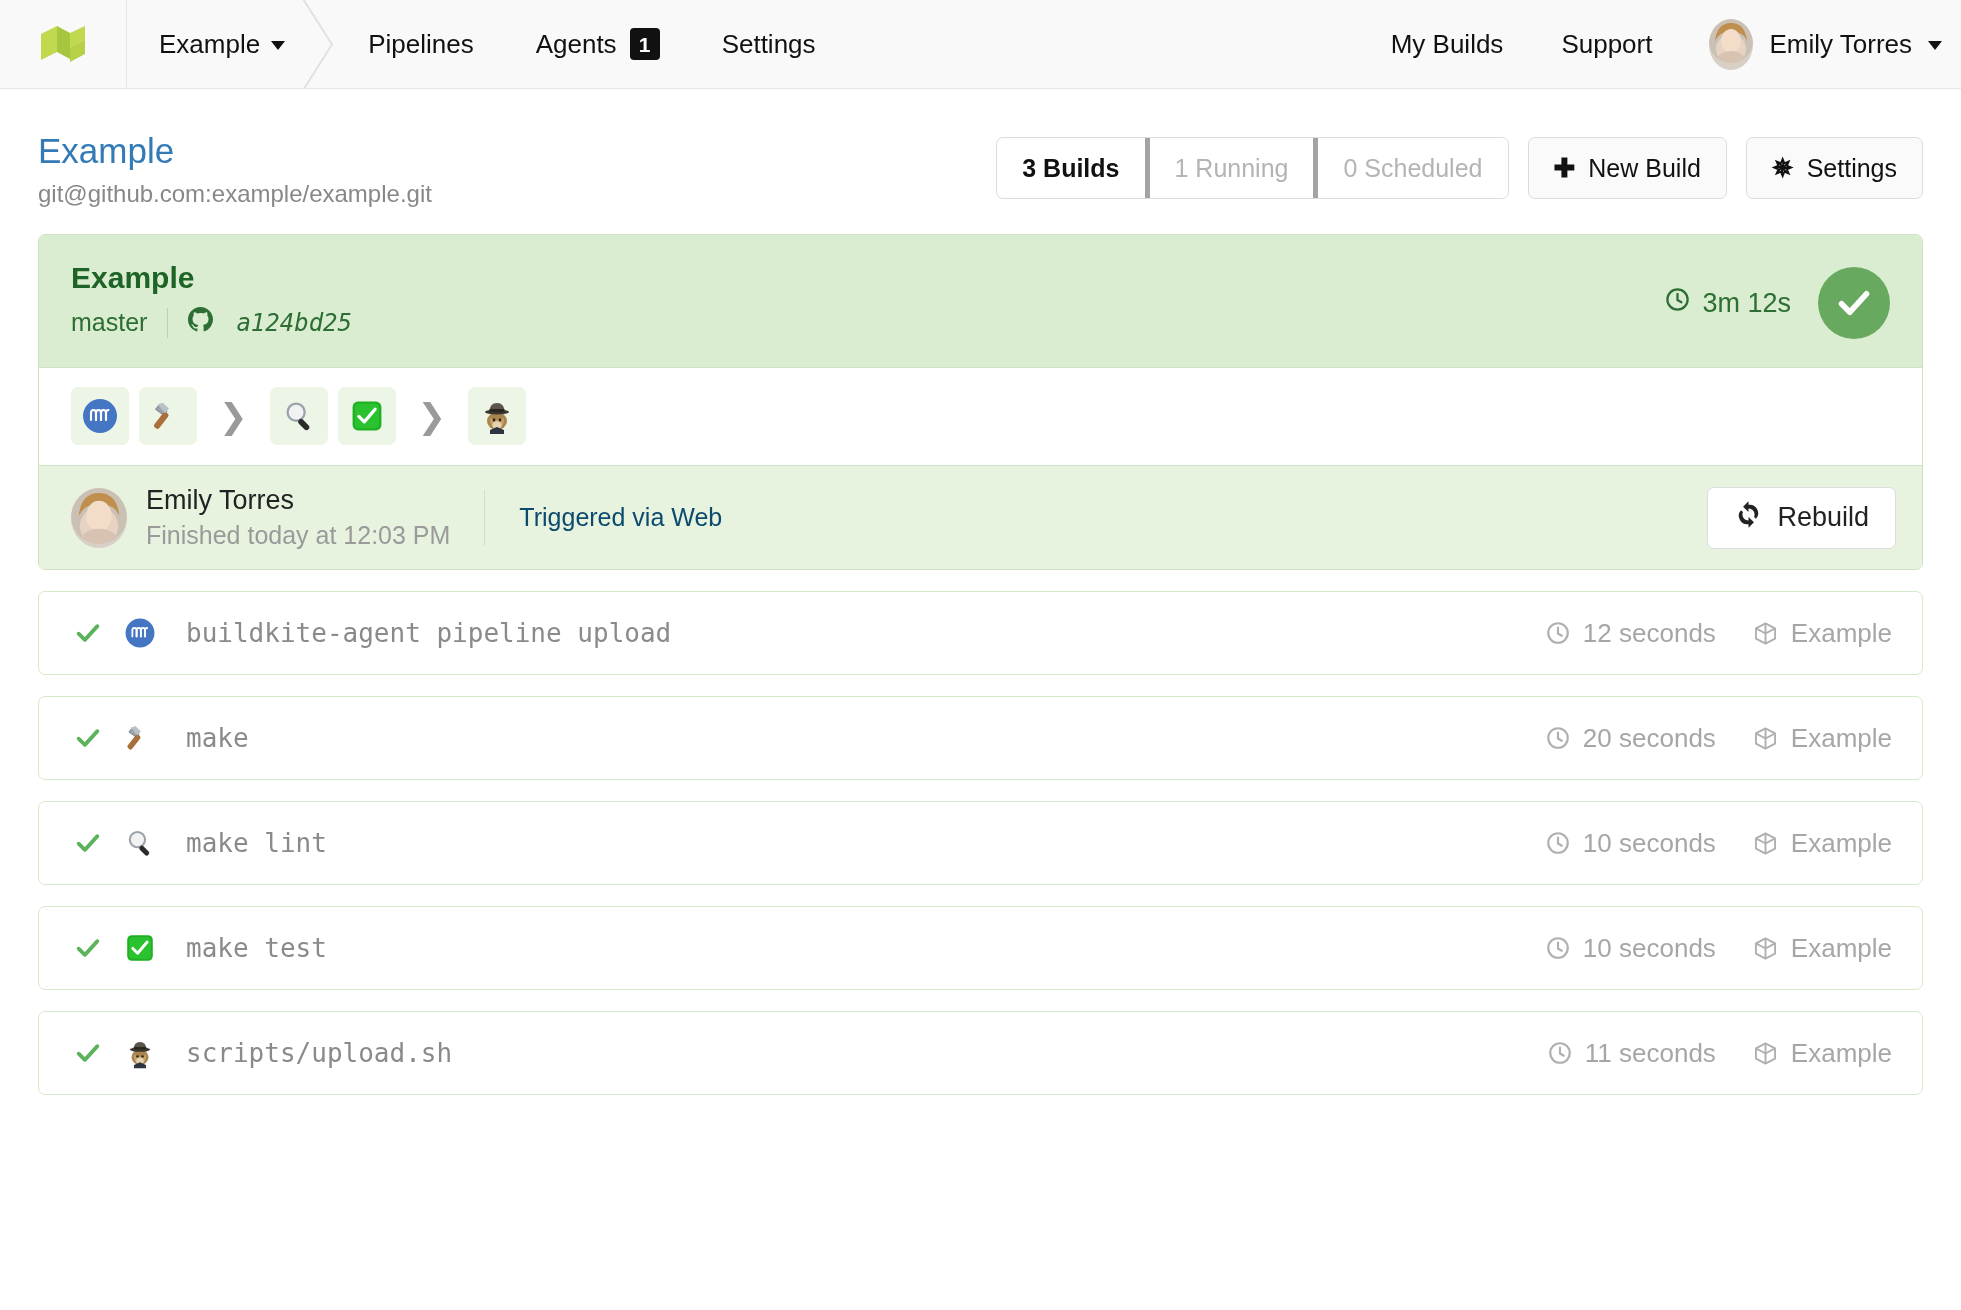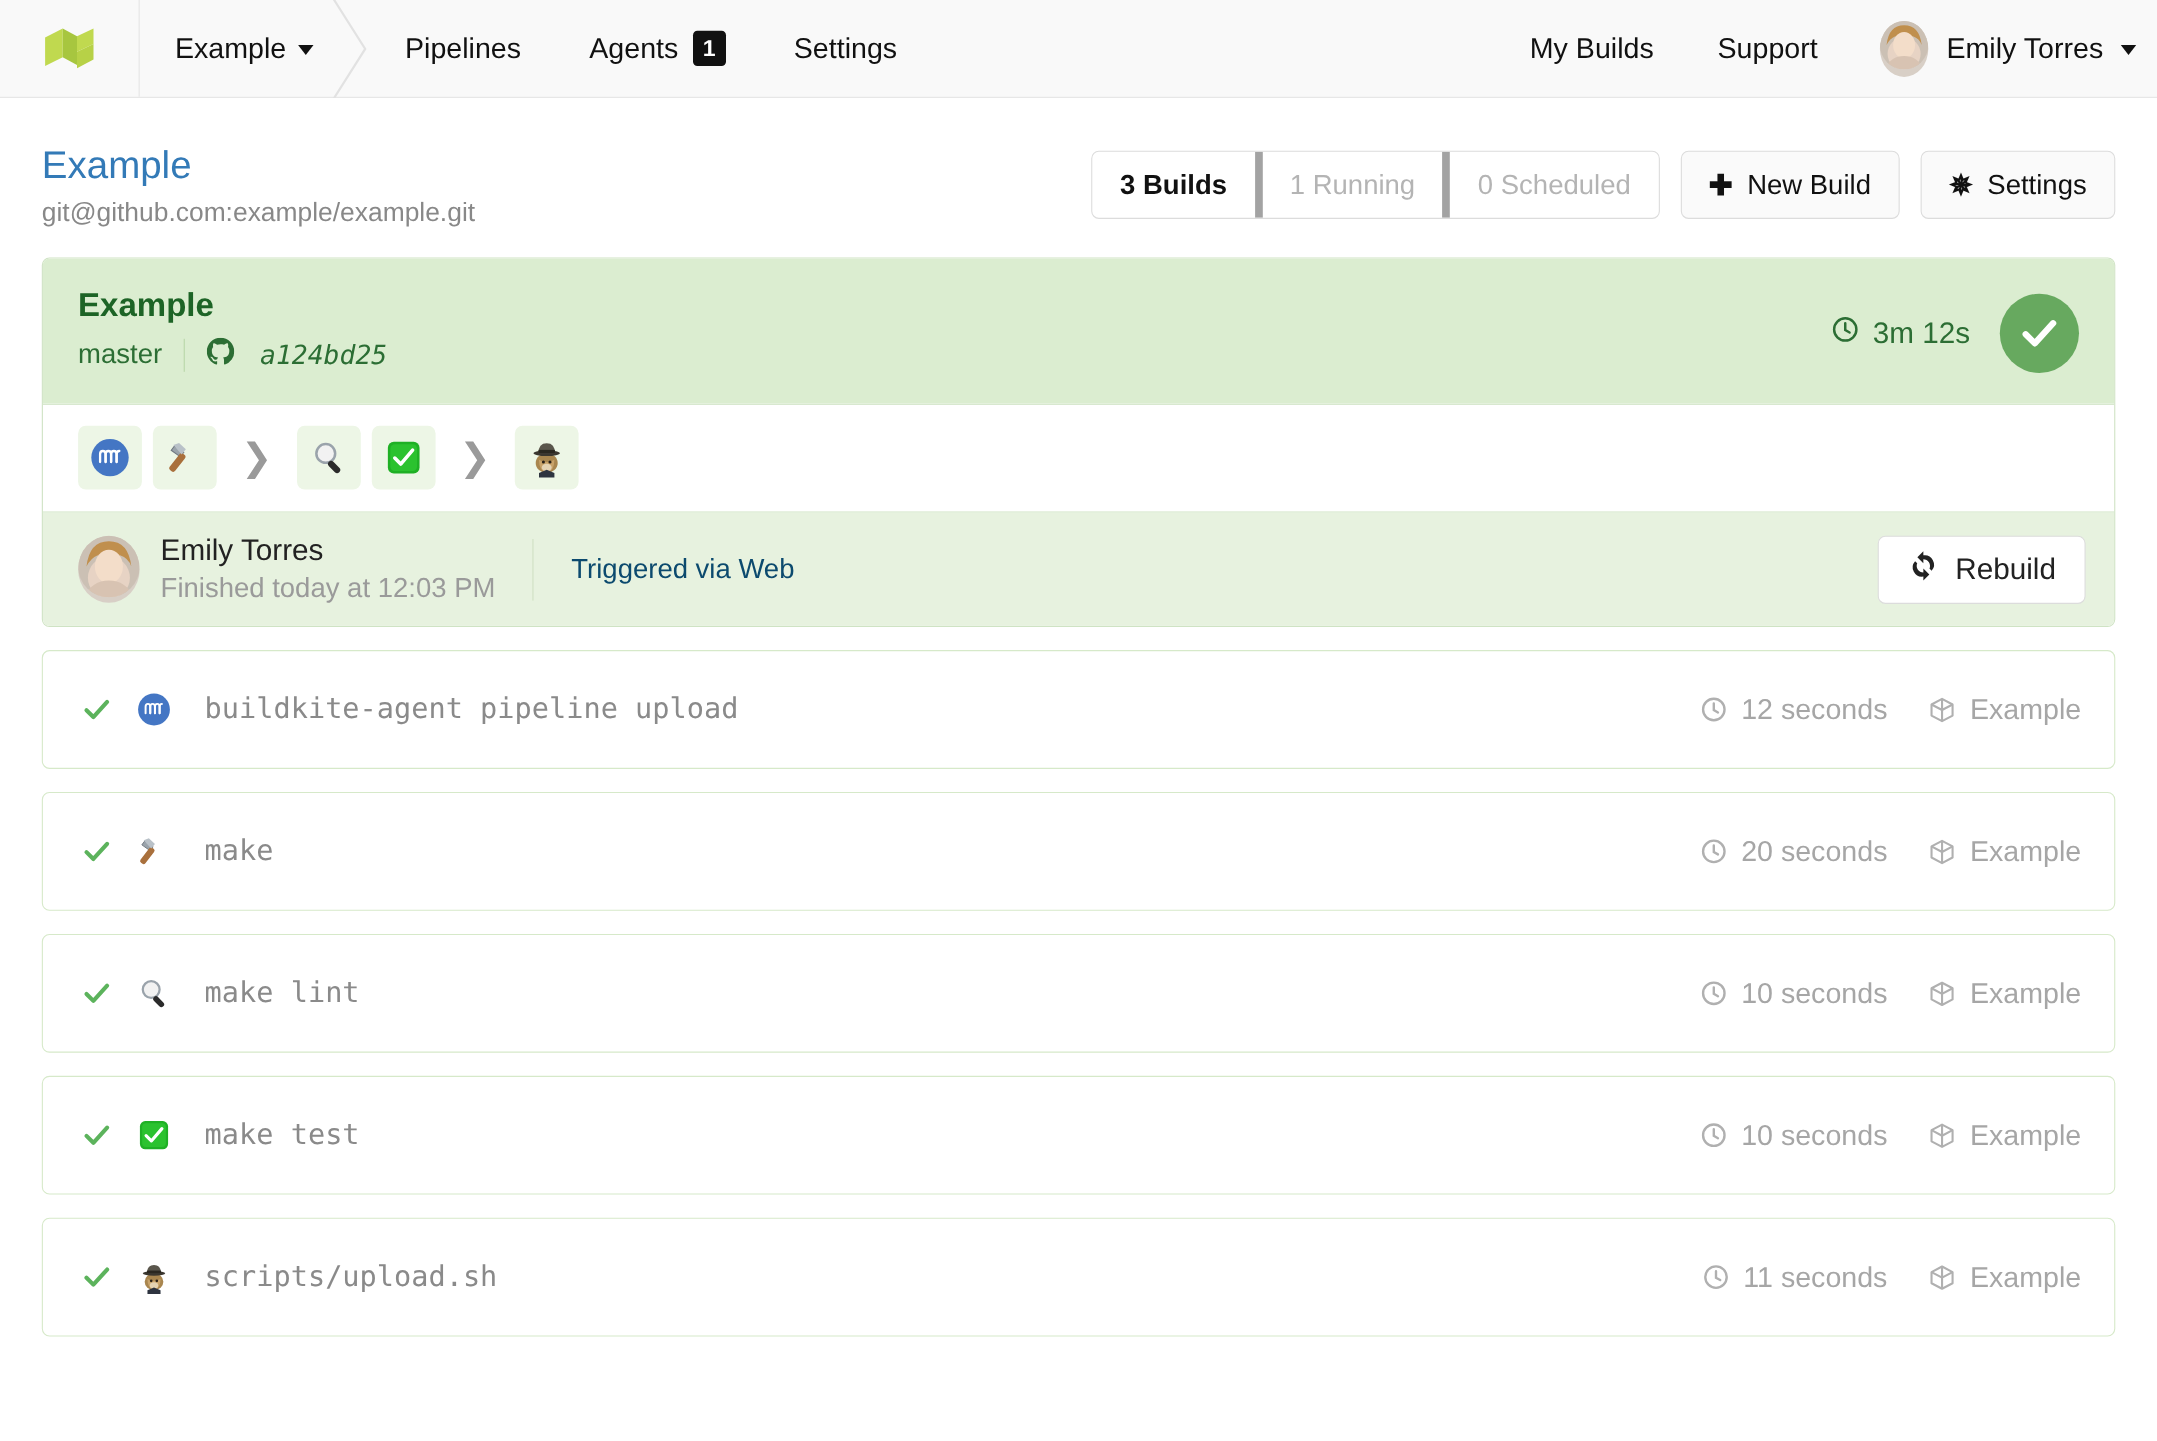--- a/index.html
+++ b/index.html
@@ -154,21 +154,21 @@
     border-radius: 7px;
     overflow: hidden;
     background: #fff;
     height: 62px;
   }
   .btn-group > div {
     display: flex;
     align-items: center;
     padding: 0 25px;
     font-size: 25px;
-    border-right: 7px solid #a3a3a3;
+    border-right: 5px solid #a3a3a3;
     white-space: nowrap;
   }
   .btn-group > div:last-child { border-right: none; }
   .bg-active { color: #111; font-weight: 700; }
   .bg-muted { color: #b4b4b4; }
 
   .btn {
     display: flex;
     align-items: center;
     gap: 13px;
@@ -323,21 +323,21 @@
     color: #222;
     white-space: nowrap;
   }
 
   
   .job {
     margin-top: 21px;
     border: 1px solid #d6e9c9;
     border-radius: 7px;
     background: #fff;
-    height: 108px;
+    height: 84px;
     display: flex;
     align-items: center;
     padding: 0 30px 0 34px;
   }
   .job-left {
     display: flex;
     align-items: center;
     gap: 20px;
     min-width: 0;
   }

